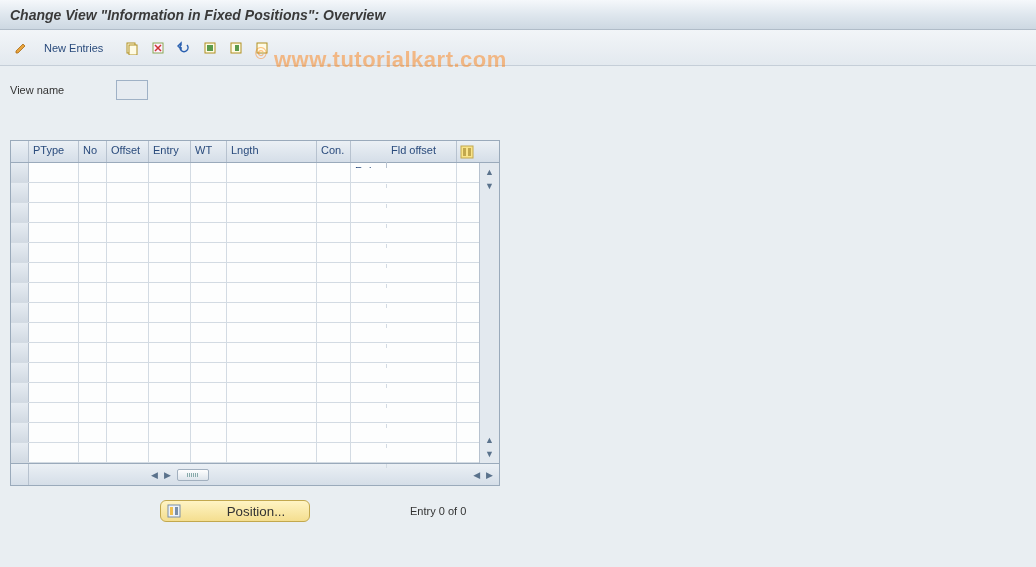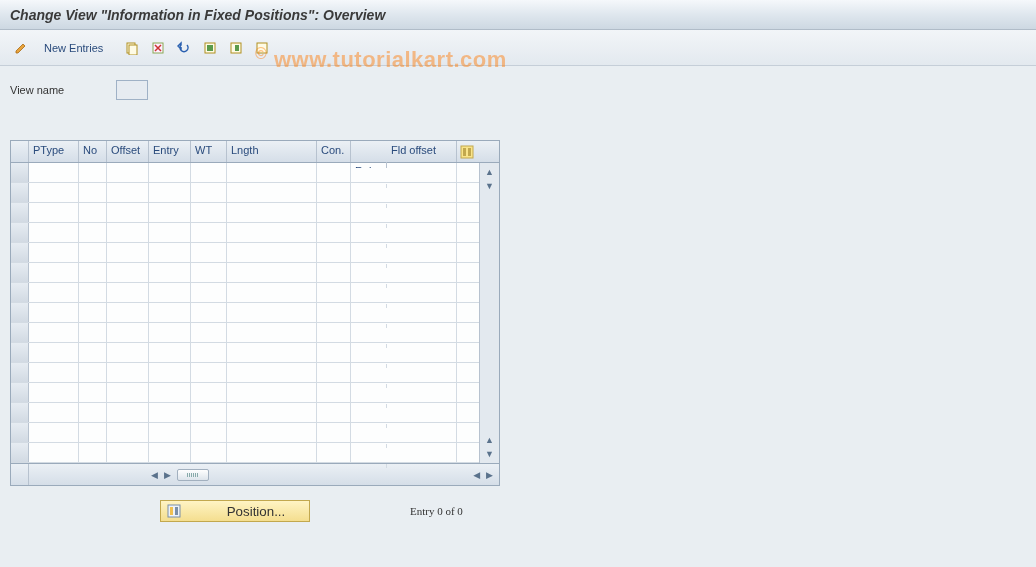--- a/index.html
+++ b/index.html
@@ -202,31 +202,31 @@
       padding: 14px 0 0 150px;
     }
     .position-btn {
       display: flex;
       align-items: center;
       gap: 28px;
       width: 150px;
       height: 22px;
       background: linear-gradient(to bottom, #fff4c4, #f4de8f);
       border: 1px solid #c2a84e;
-      border-radius: 0;
+      border-radius: 6px;
       padding: 0 6px;
       cursor: pointer;
       justify-content: flex-start;
     }
     .position-btn .label {
       flex: 1;
       text-align: center;
       color: #333;
     }
-    .entry-status { color: #333; font-family: Liberation Serif, serif; }
+    .entry-status { color: #333; }
     svg { display: block; }
     .col-ptype { width: 50px; }
     .col-no { width: 28px; }
     .col-offset { width: 42px; }
     .col-length { width: 42px; }
     .col-wt { width: 36px; }
     .col-field { width: 90px; }
     .col-con { width: 34px; }
     .col-rule { width: 36px; margin-top: 21px; }
     .col-fldoffset { width: 70px; }

